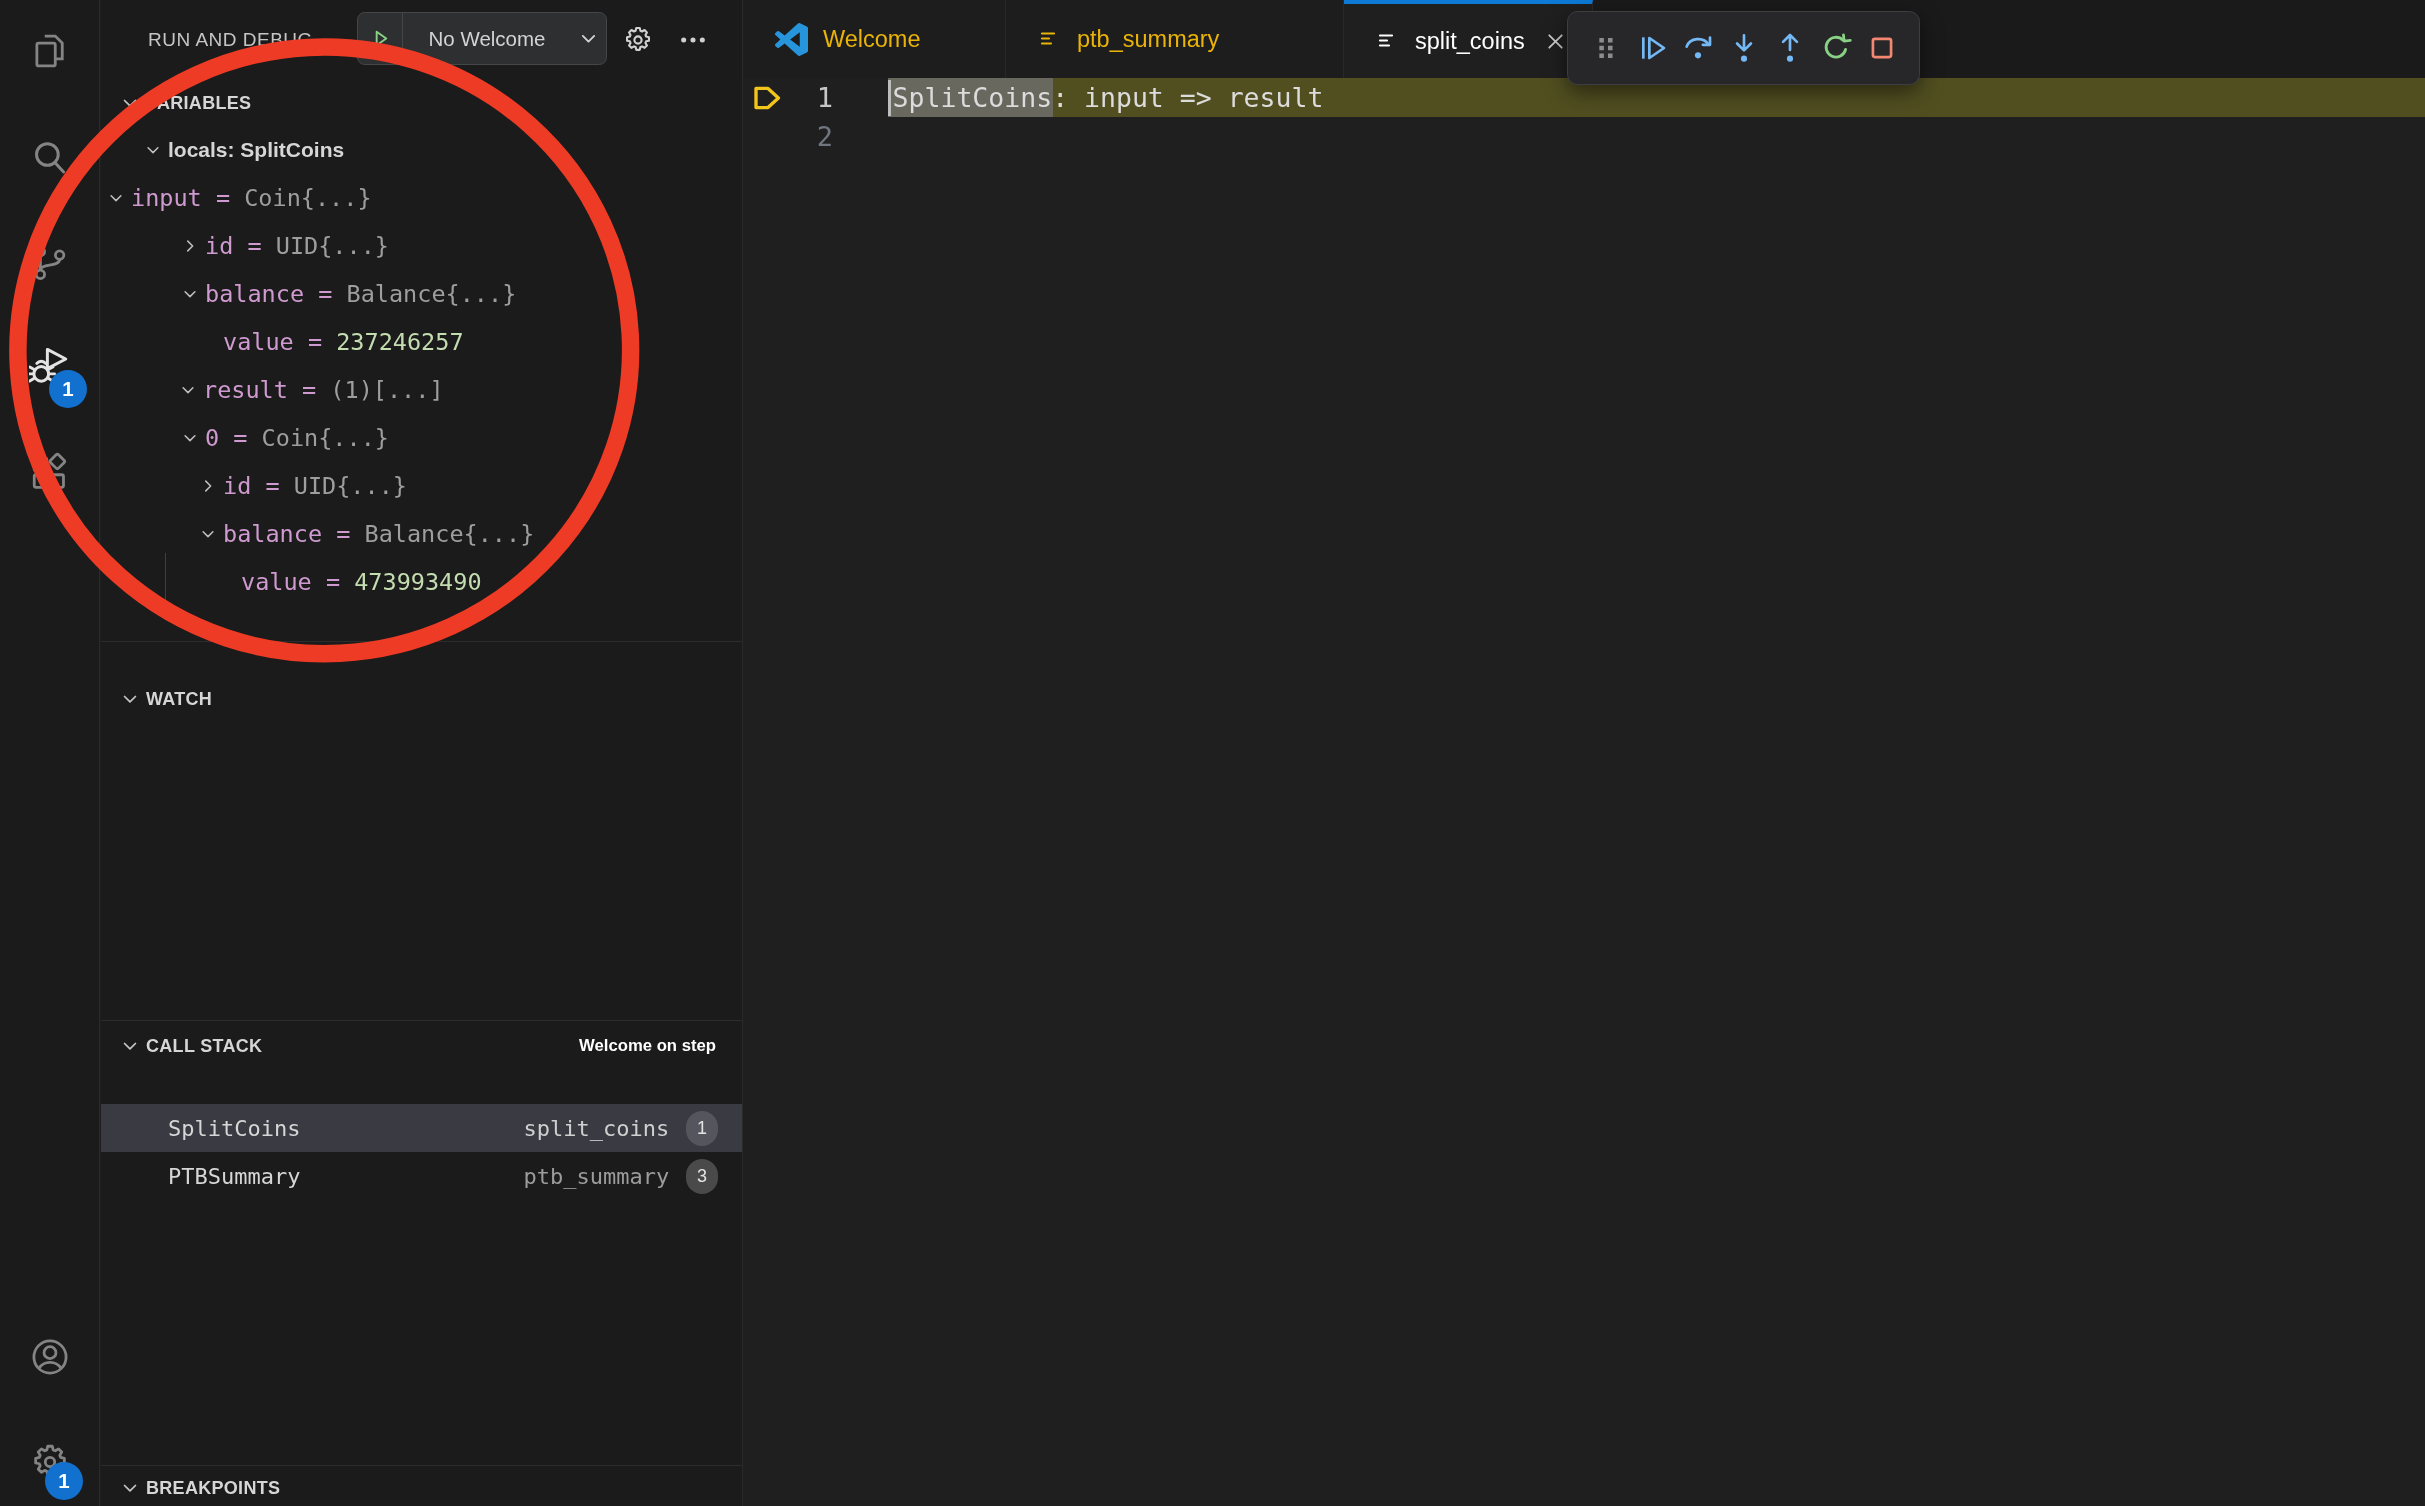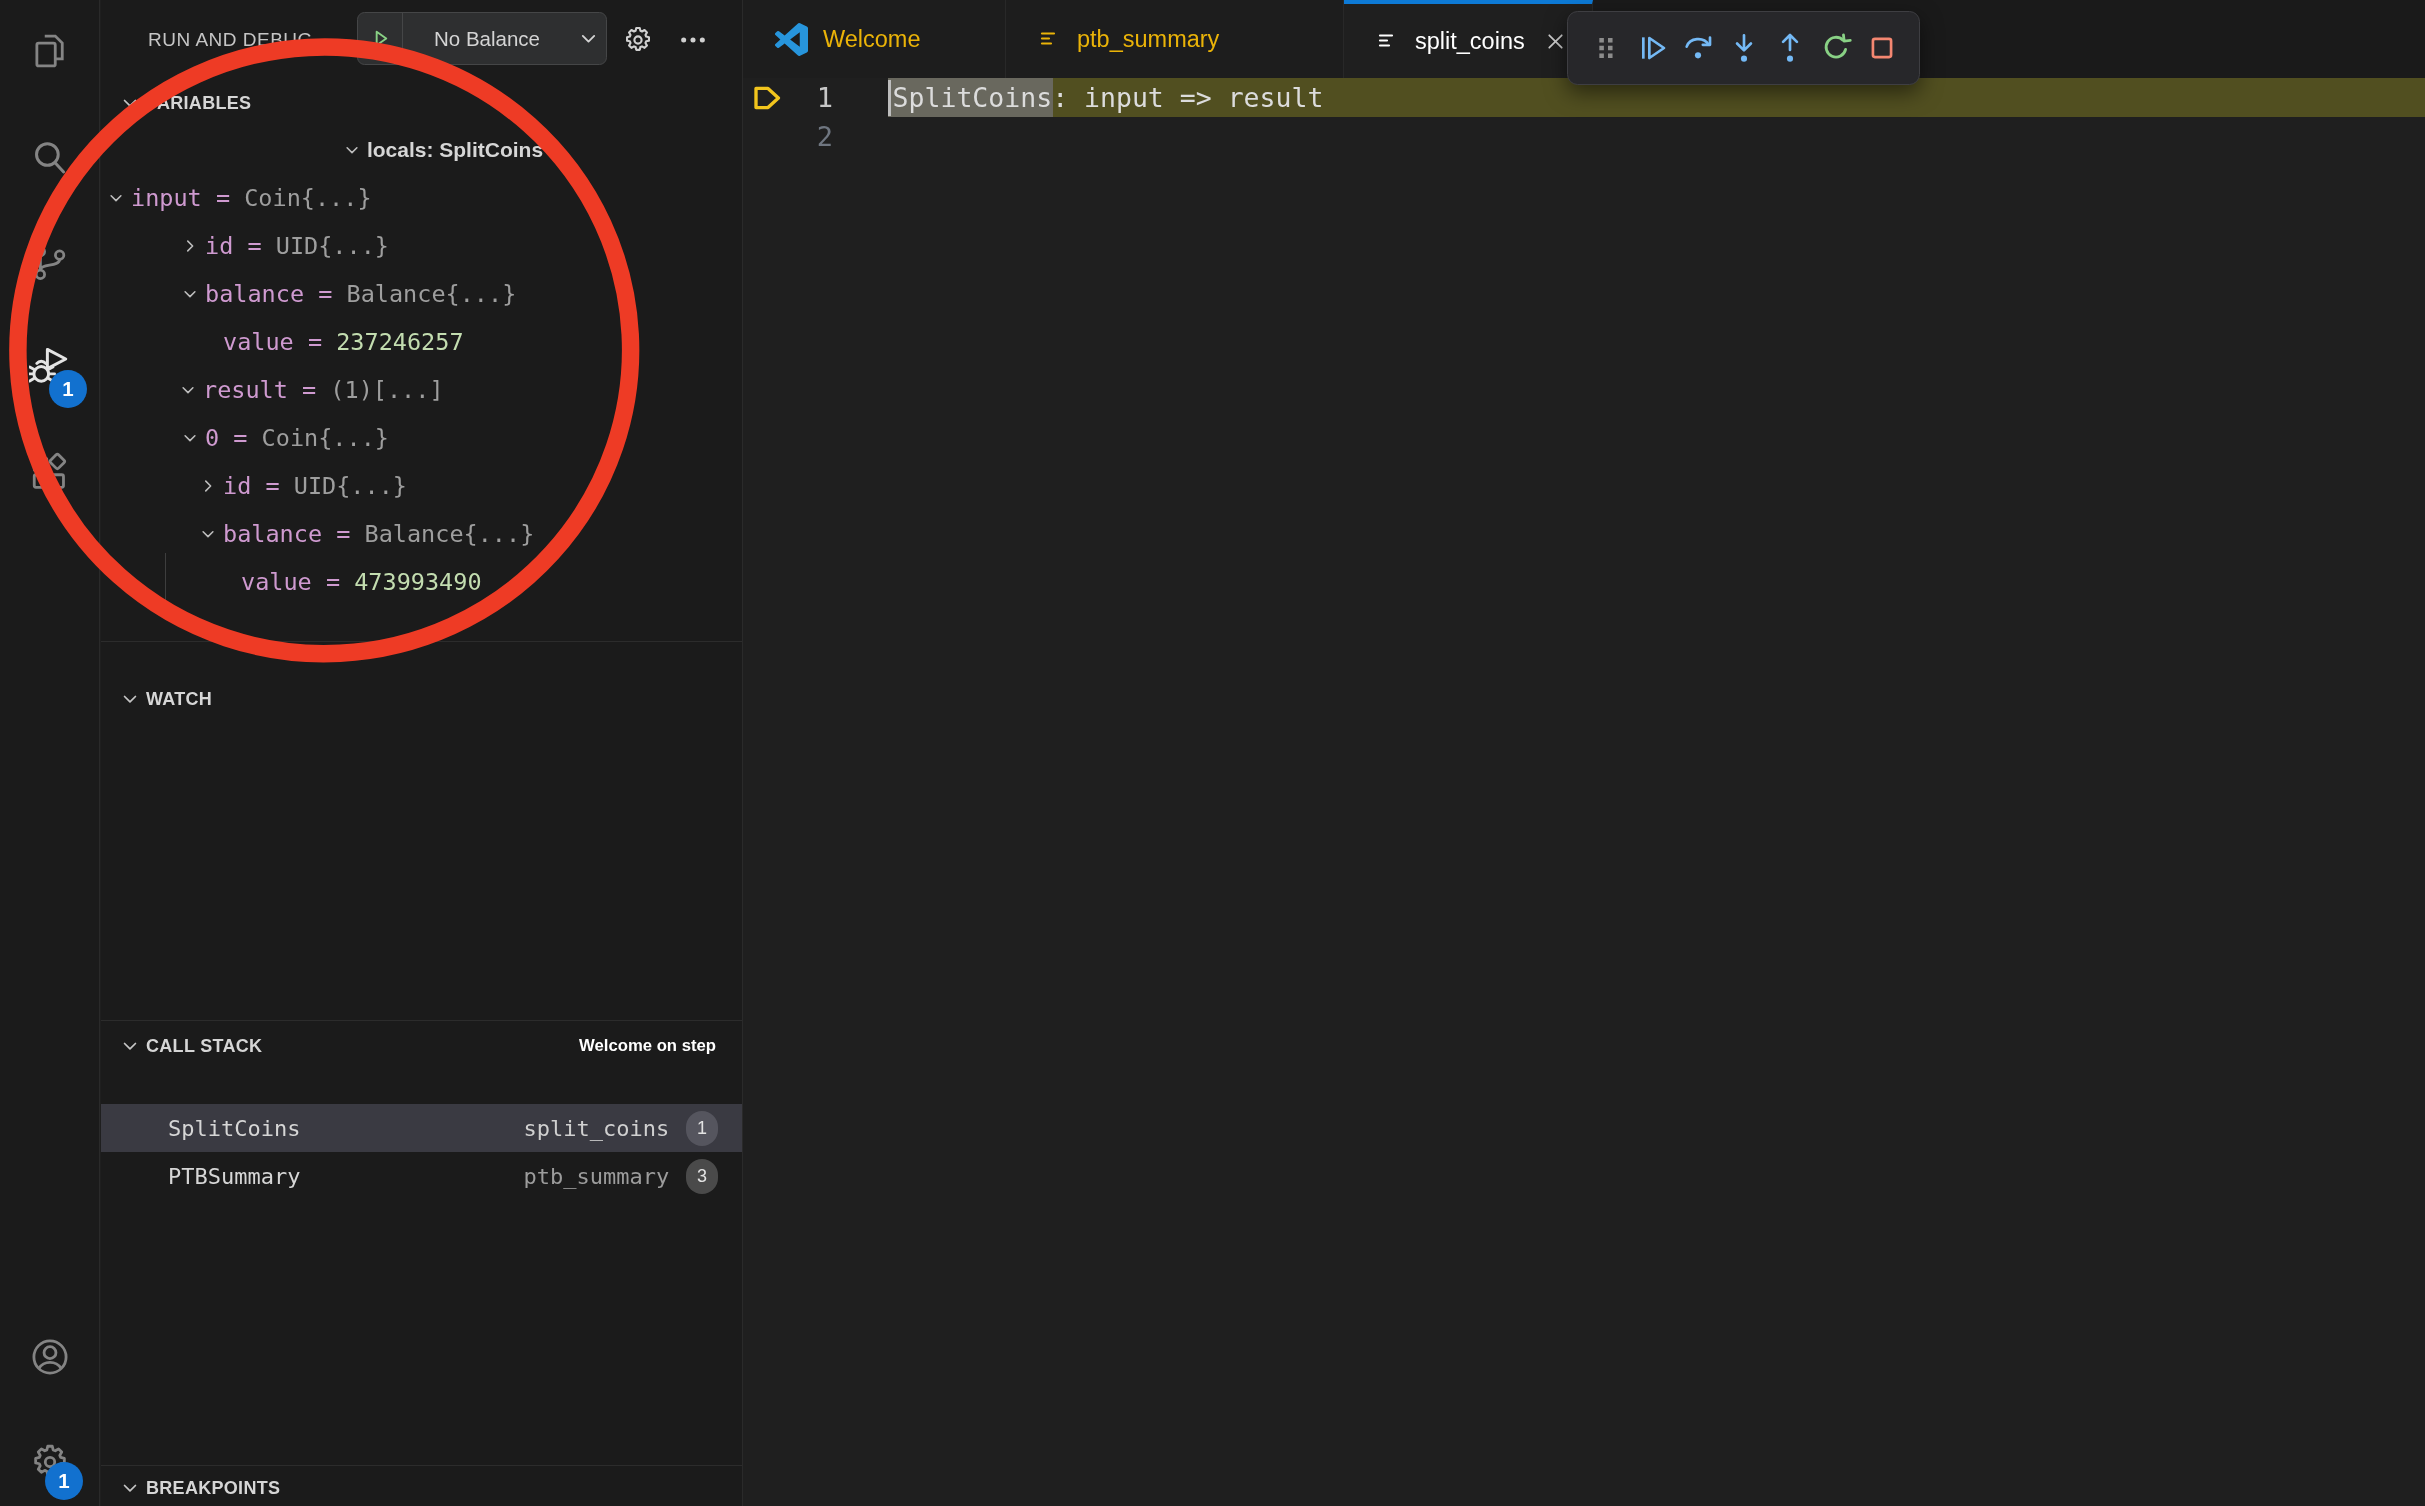--- a/index.html
+++ b/index.html
@@ -172,21 +172,21 @@
 
   <aside class="sidebar">
     <div class="sb-titlebar">
       <span class="sb-title">RUN AND DEBUG</span>
       <div class="config-btn">
         <span class="config-play">
             <svg viewBox="0 0 24 24" fill="none" stroke="#89d185" stroke-width="2" stroke-linejoin="round">
               <polygon points="8,5 18,12 8,19"></polygon>
             </svg>
           </span>
-        <span class="config-label">No Balance</span>
+        <span class="config-label">No Welcome</span>
         <span class="config-chevron">
             <svg viewBox="0 0 24 24" fill="none" stroke="currentColor" stroke-width="2.1" stroke-linecap="round" stroke-linejoin="round">
               <path d="M5.5 9l6.5 6.5L18.5 9"></path>
             </svg>
           </span>
       </div>
       <span class="hdr-action hdr-gear">
           <svg viewBox="0 0 24 24" fill="none" stroke="currentColor" stroke-width="1.6" stroke-linejoin="round">
             <path d="M13.3 3l.5 2.1 1.2.5 1.9-1.1 1.8 1.8-1.1 1.9.5 1.2 2.1.5v2.6l-2.1.5-.5 1.2 1.1 1.9-1.8 1.8-1.9-1.1-1.2.5-.5 2.1h-2.6l-.5-2.1-1.2-.5-1.9 1.1-1.8-1.8 1.1-1.9-.5-1.2-2.1-.5v-2.6l2.1-.5.5-1.2-1.1-1.9 1.8-1.8 1.9 1.1 1.2-.5.5-2.1z"></path>
             <circle cx="12" cy="12" r="2.7"></circle>
@@ -203,21 +203,21 @@
 
     <div class="sec-head" style="top:85px;">
       <span class="sec-chev">
           <svg viewBox="0 0 24 24" fill="none" stroke="currentColor" stroke-width="2.1" stroke-linecap="round" stroke-linejoin="round">
             <path d="M5.5 9l6.5 6.5L18.5 9"></path>
           </svg>
         </span>
       <span class="sec-label">VARIABLES</span>
     </div>
     <div class="tree" id="var-rows">
-        <div class="tree-row scope" style="padding-left: 37px; justify-content: center;">
+        <div class="tree-row scope" style="padding-left: 37px;">
           <span class="tree-chev">
             <svg viewBox="0 0 24 24" fill="none" stroke="currentColor" stroke-width="2.1" stroke-linecap="round" stroke-linejoin="round">
               <path d="M5.5 9l6.5 6.5L18.5 9"></path>
             </svg>
           </span>
           <span class="tree-name">locals: SplitCoins</span>
         </div>
         <div class="tree-row" style="">
           <span class="tree-chev">
             <svg viewBox="0 0 24 24" fill="none" stroke="currentColor" stroke-width="2.1" stroke-linecap="round" stroke-linejoin="round">

